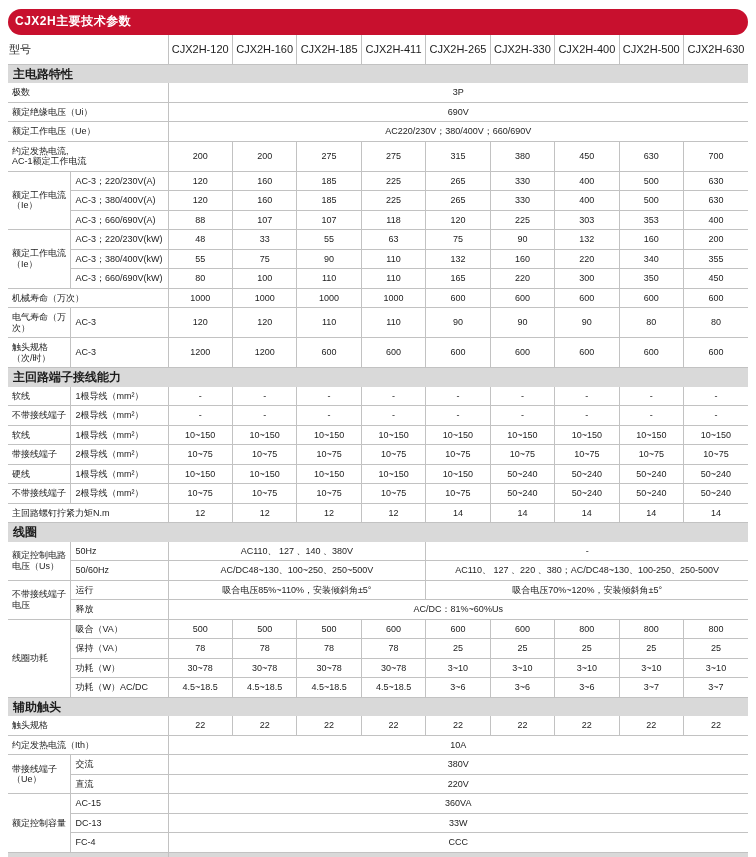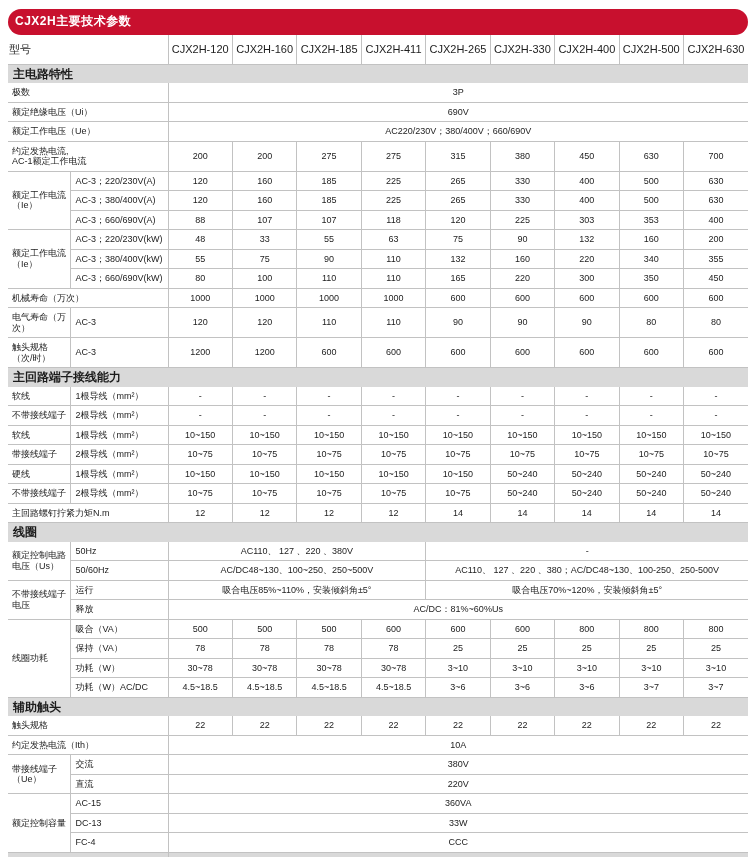--- a/index.html
+++ b/index.html
@@ -285,21 +285,21 @@
           <td class="v">14</td>
           <td class="v">14</td>
         </tr>
         <tr class="section-row">
           <td colspan="11">线圈</td>
         </tr>
         <tr>
           <td class="lbl" rowspan="2">额定控制电路
 电压（Us）</td>
           <td class="sub">50Hz</td>
-          <td class="v" colspan="4">AC110、 127 、220 、380V</td>
+          <td class="v" colspan="4">AC110、 127 、140 、380V</td>
           <td class="v" colspan="5">-</td>
         </tr>
         <tr>
           <td class="sub">50/60Hz</td>
           <td class="v" colspan="4">AC/DC48~130、100~250、250~500V</td>
           <td class="v" colspan="5">AC110、 127 、220 、380；AC/DC48~130、100-250、250-500V</td>
         </tr>
         <tr>
           <td class="lbl" rowspan="2">不带接线端子
 电压</td>

